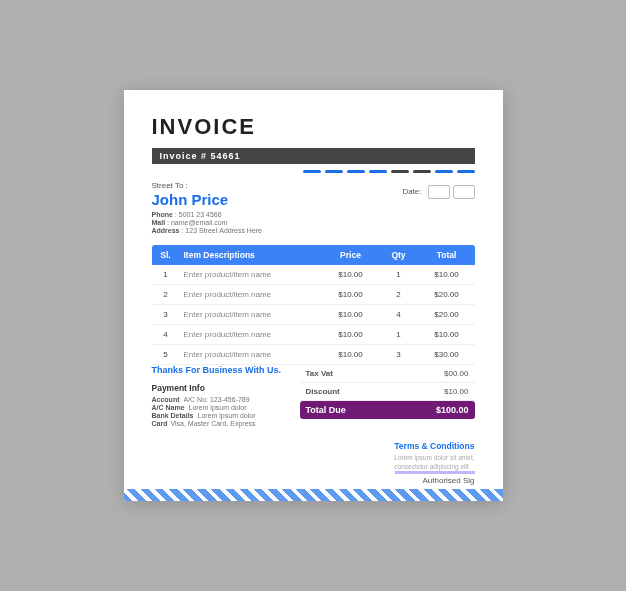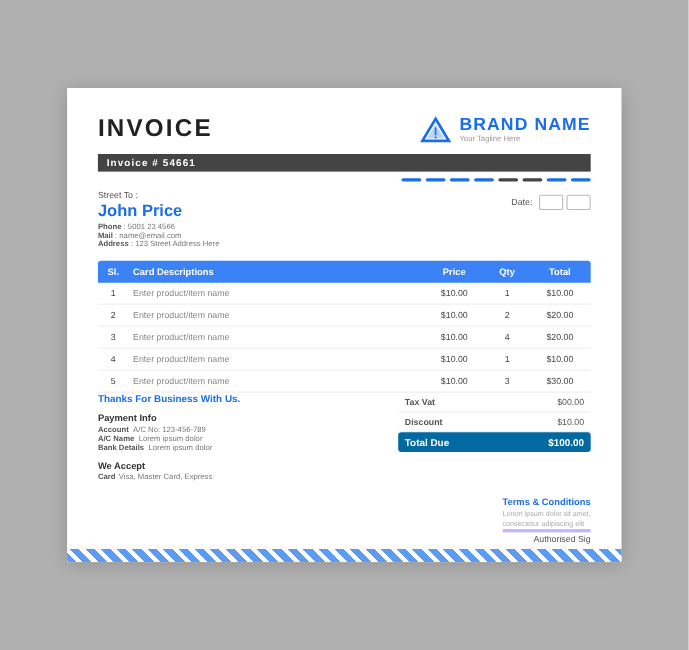--- a/index.html
+++ b/index.html
@@ -5,21 +5,21 @@
     * { margin: 0; padding: 0; box-sizing: border-box; }
     body {
       background: #b0b0b0;
       display: flex;
       justify-content: center;
       align-items: center;
       min-height: 100vh;
       font-family: Arial, sans-serif;
     }
     .invoice-wrapper {
-      width: 504px;
+      width: 379px;
       background: #fff;
       padding: 24px 28px 16px 28px;
       box-shadow: 0 2px 16px rgba(0,0,0,0.18);
       position: relative;
     }
     
     .header {
       display: flex;
       justify-content: space-between;
       align-items: flex-start;
@@ -209,21 +209,21 @@
     }
     .total-row {
       display: flex;
       justify-content: space-between;
       font-size: 8px;
       color: #555;
       padding: 4px 6px;
       border-bottom: 1px solid #eee;
     }
     .total-row.total-due {
-      background: #0369a1;
+      background: #701a75;
       color: #fff;
       font-weight: 900;
       font-size: 9px;
       border-radius: 3px;
       border-bottom: none;
     }
     .total-row .label { font-weight: 700; }
     
     .terms-sig-row {
       display: flex;
@@ -270,32 +270,20 @@
       border-radius: 0 0 2px 2px;
     }
   </style>
 </head>
 <body>
 
 <div class="invoice-wrapper">
 
   <div class="header">
     <span class="invoice-title">INVOICE</span>
-    <div class="brand-area">
-      <svg class="brand-logo" viewBox="0 0 28 28">
-        <polygon points="14,4 26,24 2,24" fill="none" stroke="#1a6fe8" stroke-width="2.5"></polygon>
-        <polygon points="14,9 22,22 6,22" fill="#1a6fe8" opacity="0.3"></polygon>
-        <line x1="14" y1="12" x2="14" y2="19" stroke="#1a6fe8" stroke-width="1.5"></line>
-        <circle cx="14" cy="21" r="1" fill="#1a6fe8"></circle>
-      </svg>
-      <div class="brand-text">
-        <span class="brand-name">BRAND NAME</span>
-        <span class="brand-tagline">Your Tagline Here</span>
-      </div>
-    </div>
   </div>
 
   <div class="invoice-num-bar">
     <span>Invoice # 54661</span>
   </div>
 
   <div class="dashed-line">
     <div class="dash" style="background:#1a6fe8"></div>
     <div class="dash" style="background:#1a6fe8"></div>
     <div class="dash" style="background:#1a6fe8"></div>
@@ -327,21 +315,21 @@
       <span>Date:</span>
       <div class="date-boxes">
         <div class="date-box"></div>
         <div class="date-box"></div>
       </div>
     </div>
   </div>
 
   <div class="table-header">
     <span>Sl.</span>
-    <span class="col-desc">Card Descriptions</span>
+    <span class="col-desc">Item Descriptions</span>
     <span>Price</span>
     <span>Qty</span>
     <span>Total</span>
   </div>
 
   <div class="table-row">
     <span>1</span>
     <span class="col-desc">Enter product/item name</span>
     <span>$10.00</span>
     <span>1</span>
@@ -386,21 +374,20 @@
         <span>A/C No: 123-456-789</span>
       </div>
       <div class="payment-detail">
         <span class="pkey">A/C Name</span>
         <span>Lorem ipsum dolor</span>
       </div>
       <div class="payment-detail">
         <span class="pkey">Bank Details</span>
         <span>Lorem ipsum dolor</span>
       </div>
-      <div class="we-accept-label">We Accept</div>
       <div class="accept-detail">
         <span class="pkey">Card</span>
         <span>Visa, Master Card, Express</span>
       </div>
     </div>
 
     <div class="right-bottom">
       <div class="total-row">
         <span class="label">Tax Vat</span>
         <span>$00.00</span>

